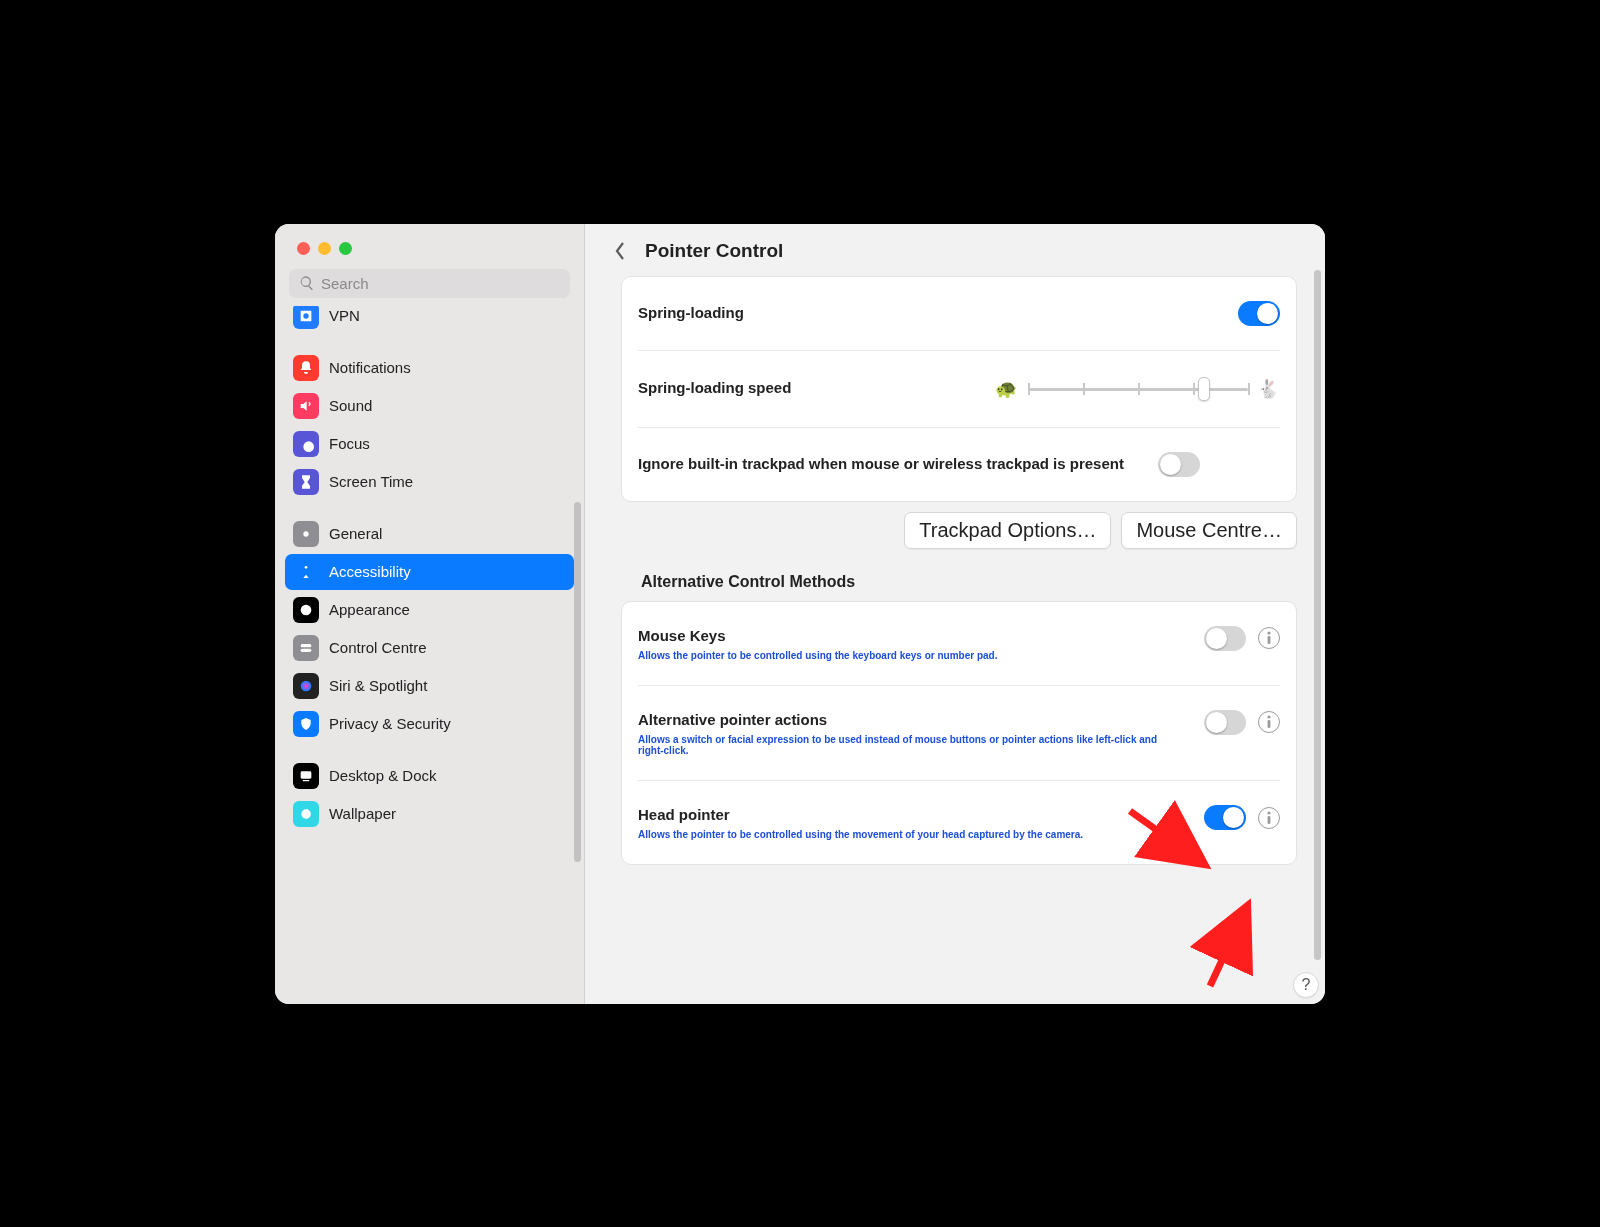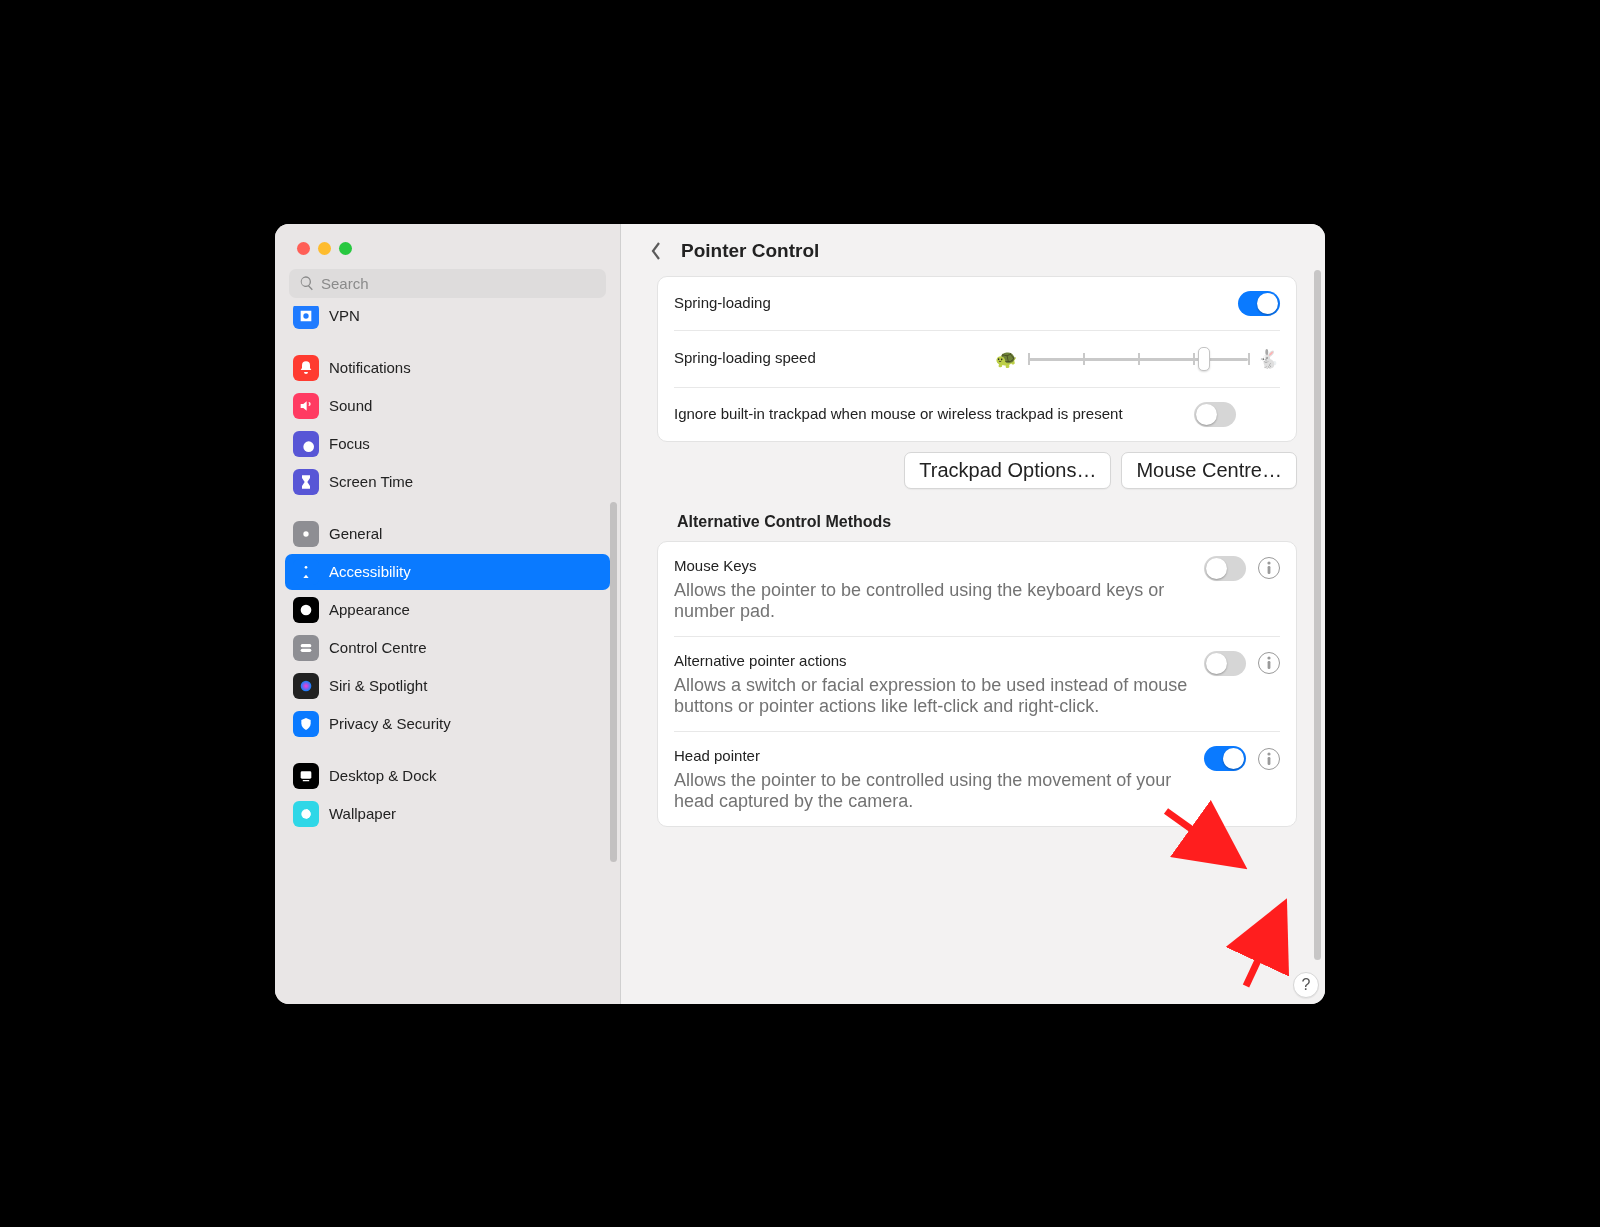--- a/index.html
+++ b/index.html
@@ -17,21 +17,21 @@
     height: 780px;
     background: #ececec;
     border-radius: 14px;
     display: flex;
     overflow: hidden;
     box-shadow: 0 30px 80px rgba(0,0,0,0.6);
     position: relative;
   }
   
   .sidebar {
-    width: 346px;
+    width: 310px;
     background: #e9e6e6;
     border-right: 1px solid #d0d0d0;
     display: flex;
     flex-direction: column;
     position: relative;
   }
   .traffic {
     display: flex;
     gap: 8px;
     padding: 18px 0 14px 22px;
@@ -89,25 +89,25 @@
   .back-btn { width:22px; height:22px; display:flex; align-items:center; justify-content:center; cursor:default;}
   .back-btn svg{ width:14px; height:20px; stroke:#5b5b5b; stroke-width:2.2; fill:none; }
   .title { font-size:19px; font-weight:700; color:#222; }
   .content { padding: 0 28px 20px 36px; overflow:auto; flex:1; position:relative;}
   .card {
     background:#fff; border:1px solid #e3e3e3; border-radius:10px;
     padding: 0 16px; margin-bottom:14px;
   }
   .row {
     display:flex; align-items:center;
-    padding:14px 0; border-bottom:1px solid #e8e8e8;
+    padding:24px 0; border-bottom:1px solid #e8e8e8;font-weight:bold;
   }
   .row:last-child{ border-bottom:none; }
   .row-label { flex:1; font-size:15px; color:#222; line-height:1.35;}
-  .row-sub { font-size:18px; color:#737373; margin-top:4px; max-width:520px;}
+  .row-sub { font-size:10px; color:#1d4ed8; margin-top:4px; max-width:520px;}
   .switch {
     width:42px; height:25px; border-radius:14px; position:relative;
     background:#d6d6d6; flex-shrink:0;
   }
   .switch.on { background:#0a7aff; }
   .switch .knob {
     position:absolute; top:2px; width:21px; height:21px; border-radius:50%;
     background:#fff; box-shadow:0 1px 2px rgba(0,0,0,.3);
   }
   .switch.on .knob{ right:2px; }

